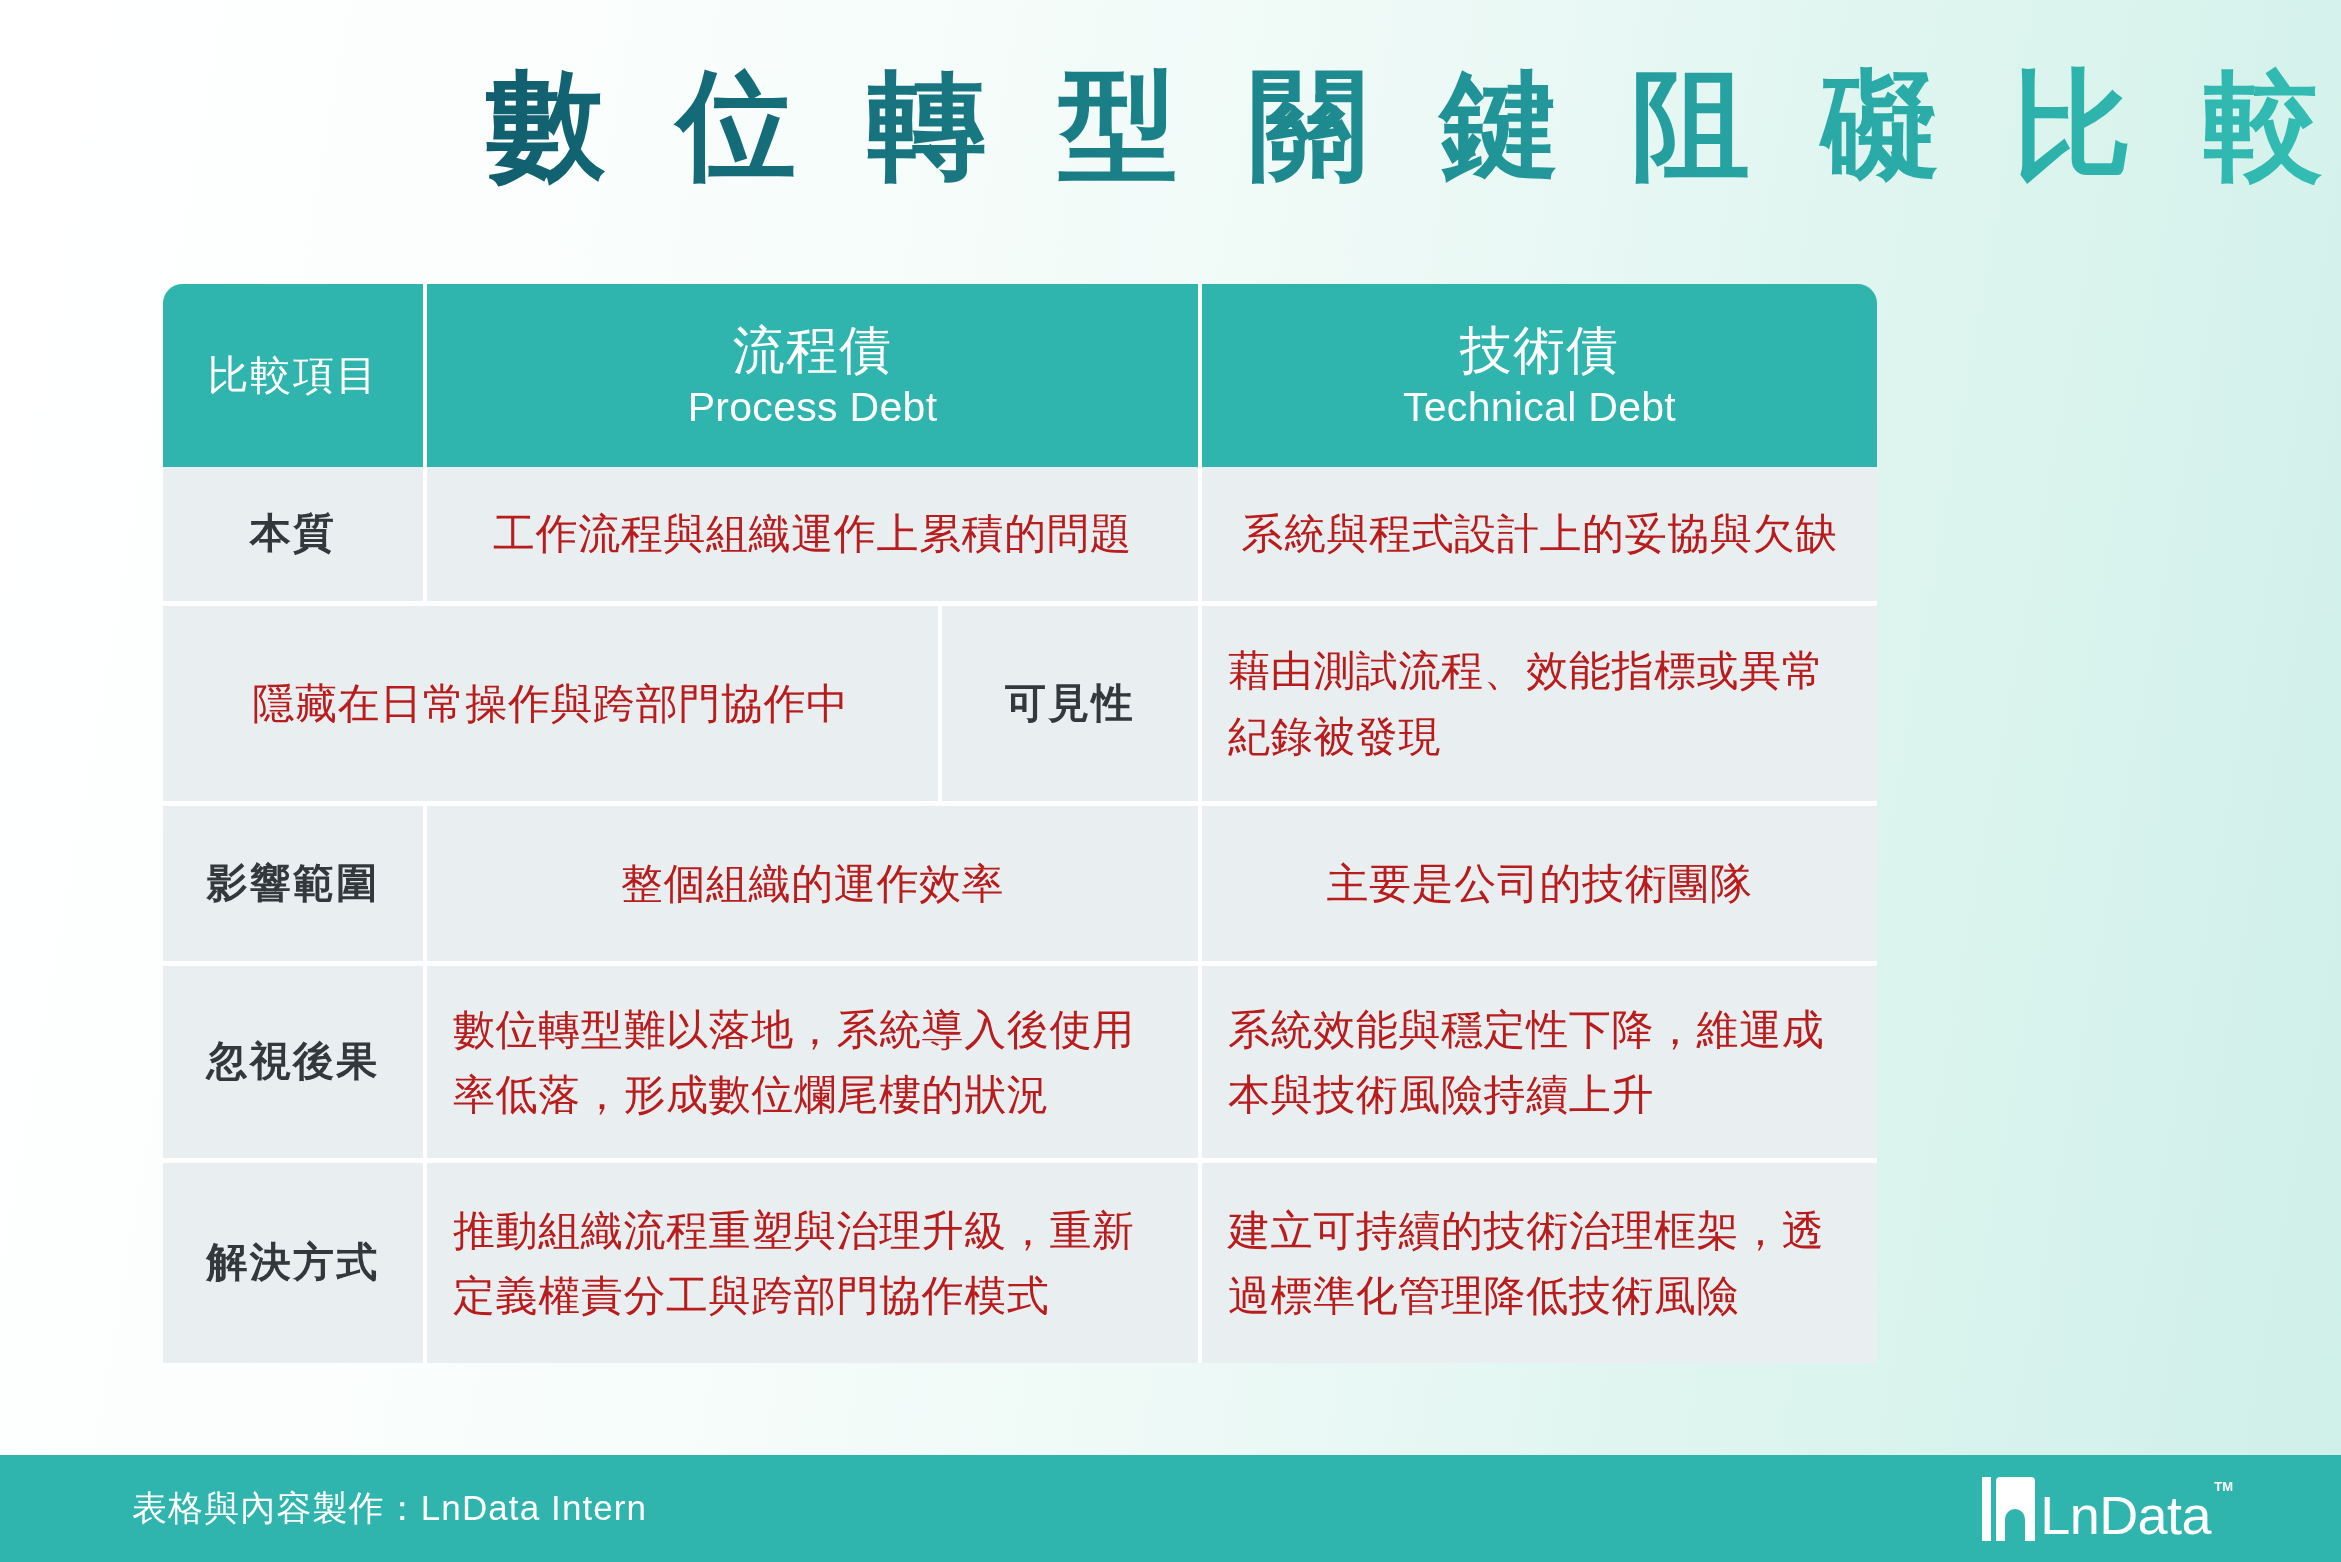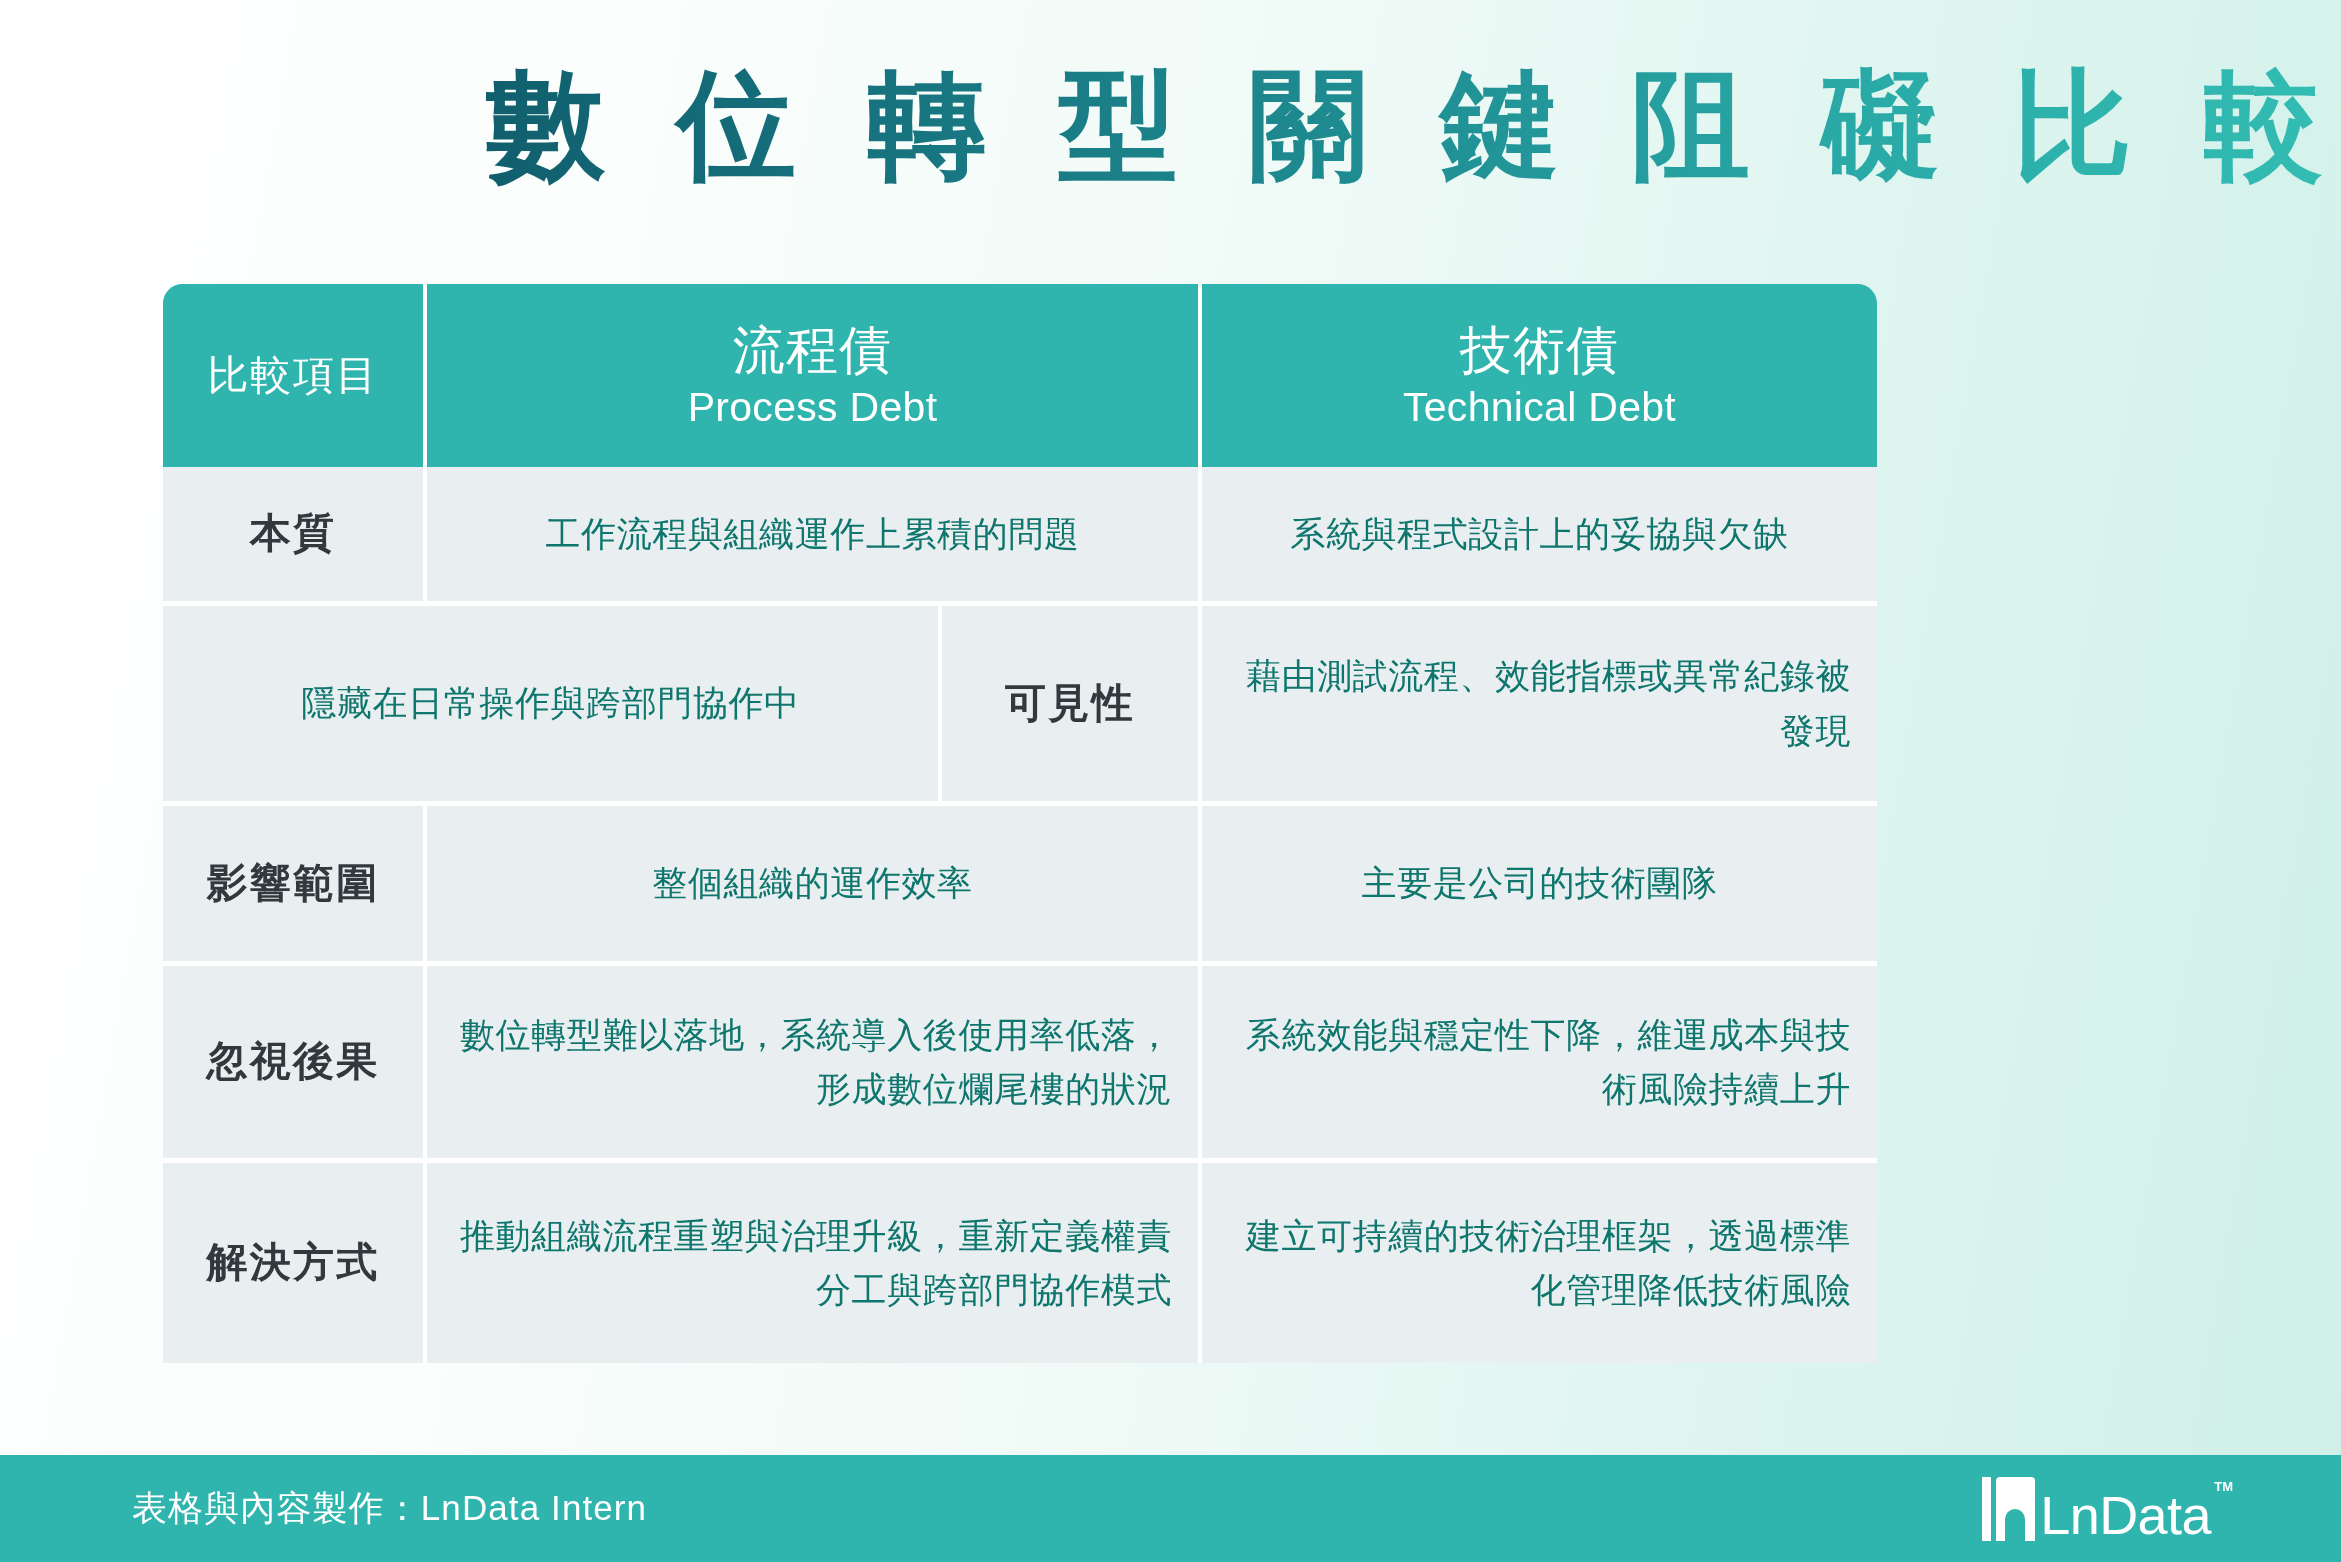--- a/index.html
+++ b/index.html
@@ -39,33 +39,33 @@
   }
   #header-row .cell + .cell{ border-left:4.6px solid #FFFFFF; }
   .hd-cn{ font-size:52px; font-weight:400; line-height:1.24; letter-spacing:1.1px;}
   .hd-en{ font-size:41px; font-weight:400; line-height:1.24; letter-spacing:0.3px;}
   .hd-single{ font-size:41px; font-weight:400; letter-spacing:1.7px; }
 
   
   .brow .cell{
     background:#E9EFF1;
     display:flex; align-items:center; justify-content:center;
-    text-align:right; padding:28px 26px;
+    text-align:left; padding:28px 26px;
   }
   .brow .cell + .cell{ border-left:4.6px solid #FFFFFF; }
   .brow + .brow{ border-top:5.7px solid #FFFFFF; }
   .c-label{ width:260px; flex:0 0 260px; }
   .c-proc { width:775px; flex:0 0 775px; }
   .c-tech { flex:1 1 auto; }
   .hdr-label{ width:260px; flex:0 0 260px; }
   .hdr-proc { width:775px; flex:0 0 775px; }
   .hdr-tech { flex:1 1 auto; }
 
   .lbl-txt{ font-size:41px; font-weight:700; color:#33383D; letter-spacing:2.3px; line-height:1.3; }
-  .val-txt{ font-size:35px; font-weight:400; color:#0f766e; letter-spacing:0.6px; line-height:1.55; }
+  .val-txt{ font-size:42px; font-weight:400; color:#b91c1c; letter-spacing:0.6px; line-height:1.55; }
 
   .r1{ height:134px; }
   .r2{ height:200px; }
   .r3{ height:160px; }
   .r4{ height:197px; }
   .r5{ height:205px; }
 
   
   #footer-bar{
     position:absolute; left:0; bottom:0; width:2342px; height:107px;

